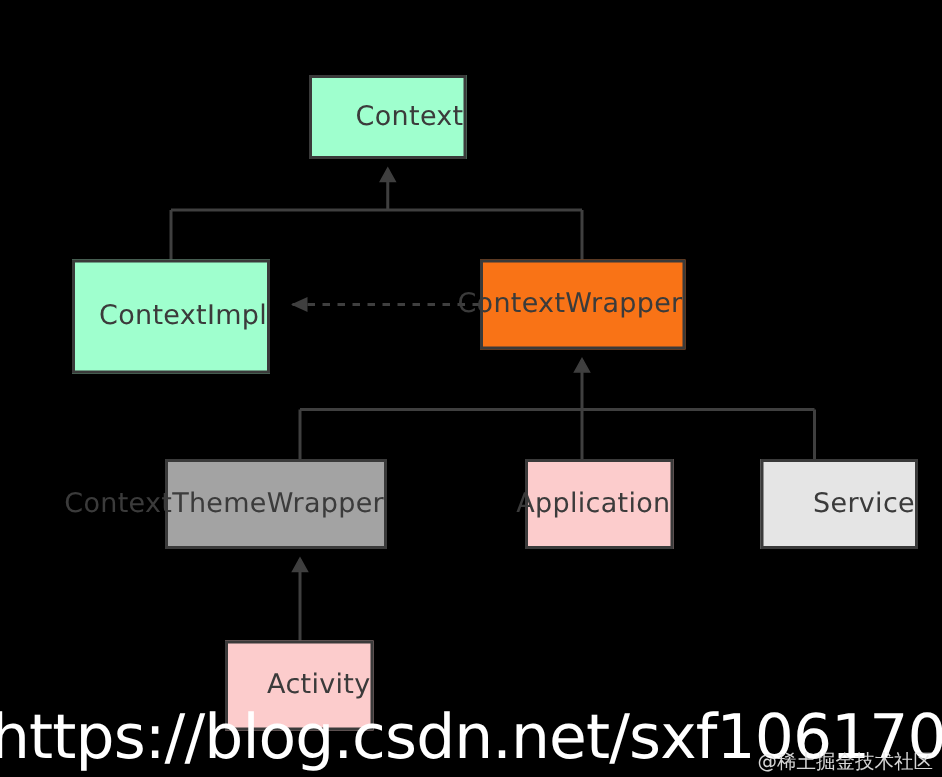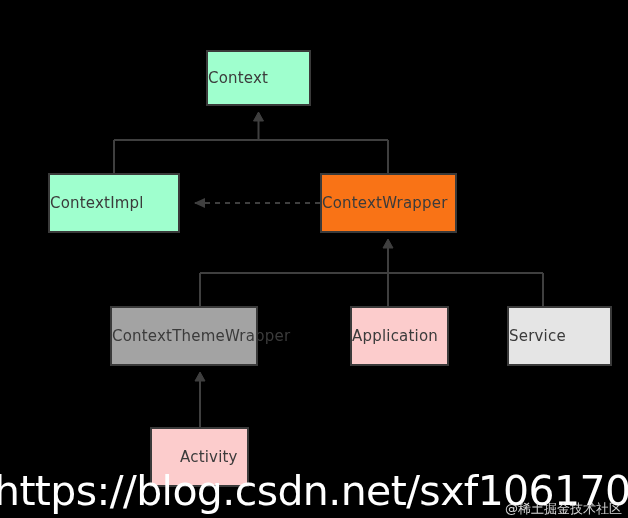--- a/index.html
+++ b/index.html
@@ -21,24 +21,24 @@
     top: 0;
     width: 628px;
     height: 518px;
   }
   .node {
     position: absolute;
     box-sizing: border-box;
     border: 2px solid #3a3a3a;
     display: flex;
     align-items: center;
-    justify-content: flex-start;
+    justify-content: flex-end;
     text-align: center;
     color: #3b3b3b;
-    font-size: 15px;
+    font-size: 18px;
     letter-spacing: 0.2px;
     font-family: "DejaVu Sans", sans-serif;
   }
   .node-label {
     display: block;
     line-height: 1;
     white-space: nowrap;
   }
   .watermark-url {
     position: absolute;
@@ -103,21 +103,21 @@
 
     <g>
       <path d="M200,427 L200,373" stroke="#3F3F3F" stroke-width="2" fill="none" marker-end="url(#hollowArrow)"></path>
     </g>
   </svg>
 
   <div class="node" style="left:206px; top:50px; width:105px; height:56px; background:#9FFFCE;">
     <span class="node-label">Context</span>
   </div>
 
-  <div class="node" style="left:48px; top:173px; width:132px; height:60px; background:#9FFFCE;">
+  <div class="node" style="left:48px; top:173px; width:132px; height:76px; background:#9FFFCE;">
     <span class="node-label">ContextImpl</span>
   </div>
 
   <div class="node" style="left:320px; top:173px; width:137px; height:60px; background:#f97316;">
     <span class="node-label">ContextWrapper</span>
   </div>
 
   <div class="node" style="left:110px; top:306px; width:148px; height:60px; background:#a3a3a3;">
     <span class="node-label">ContextThemeWrapper</span>
   </div>

